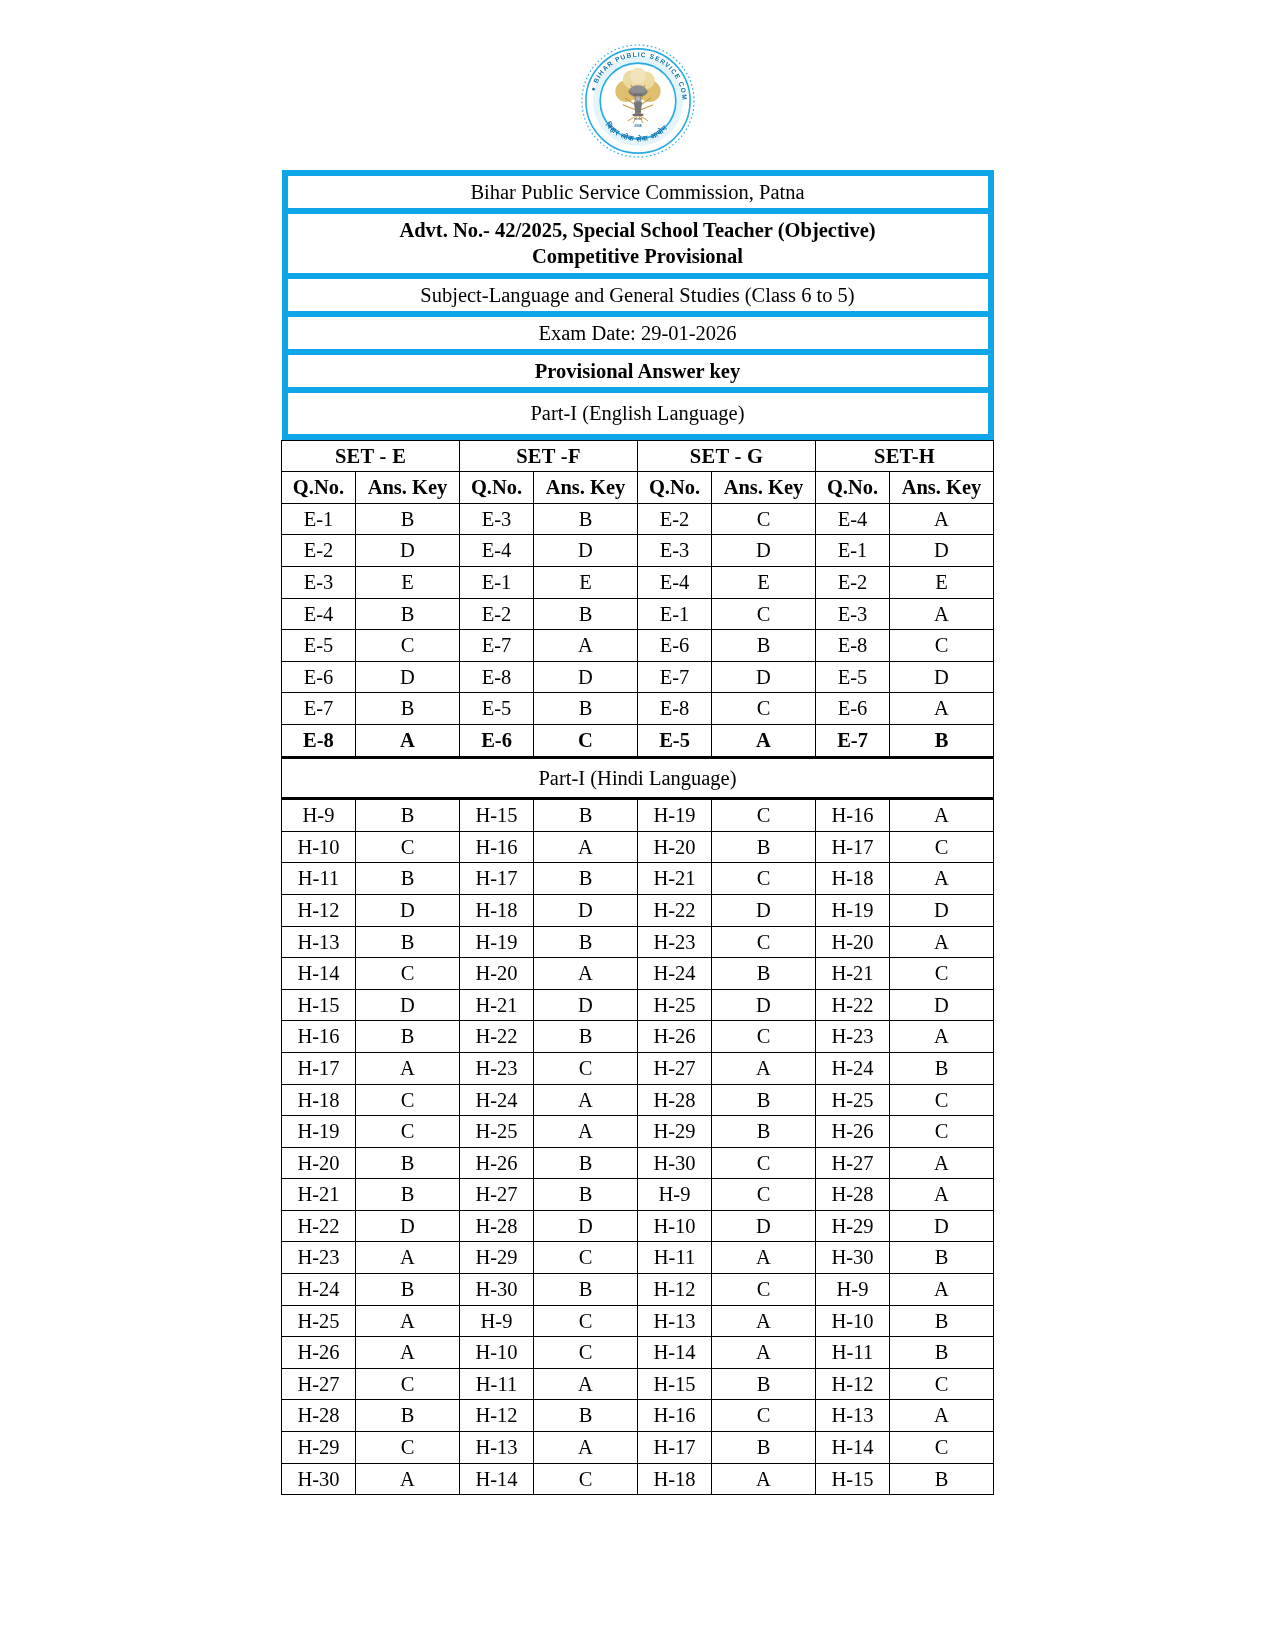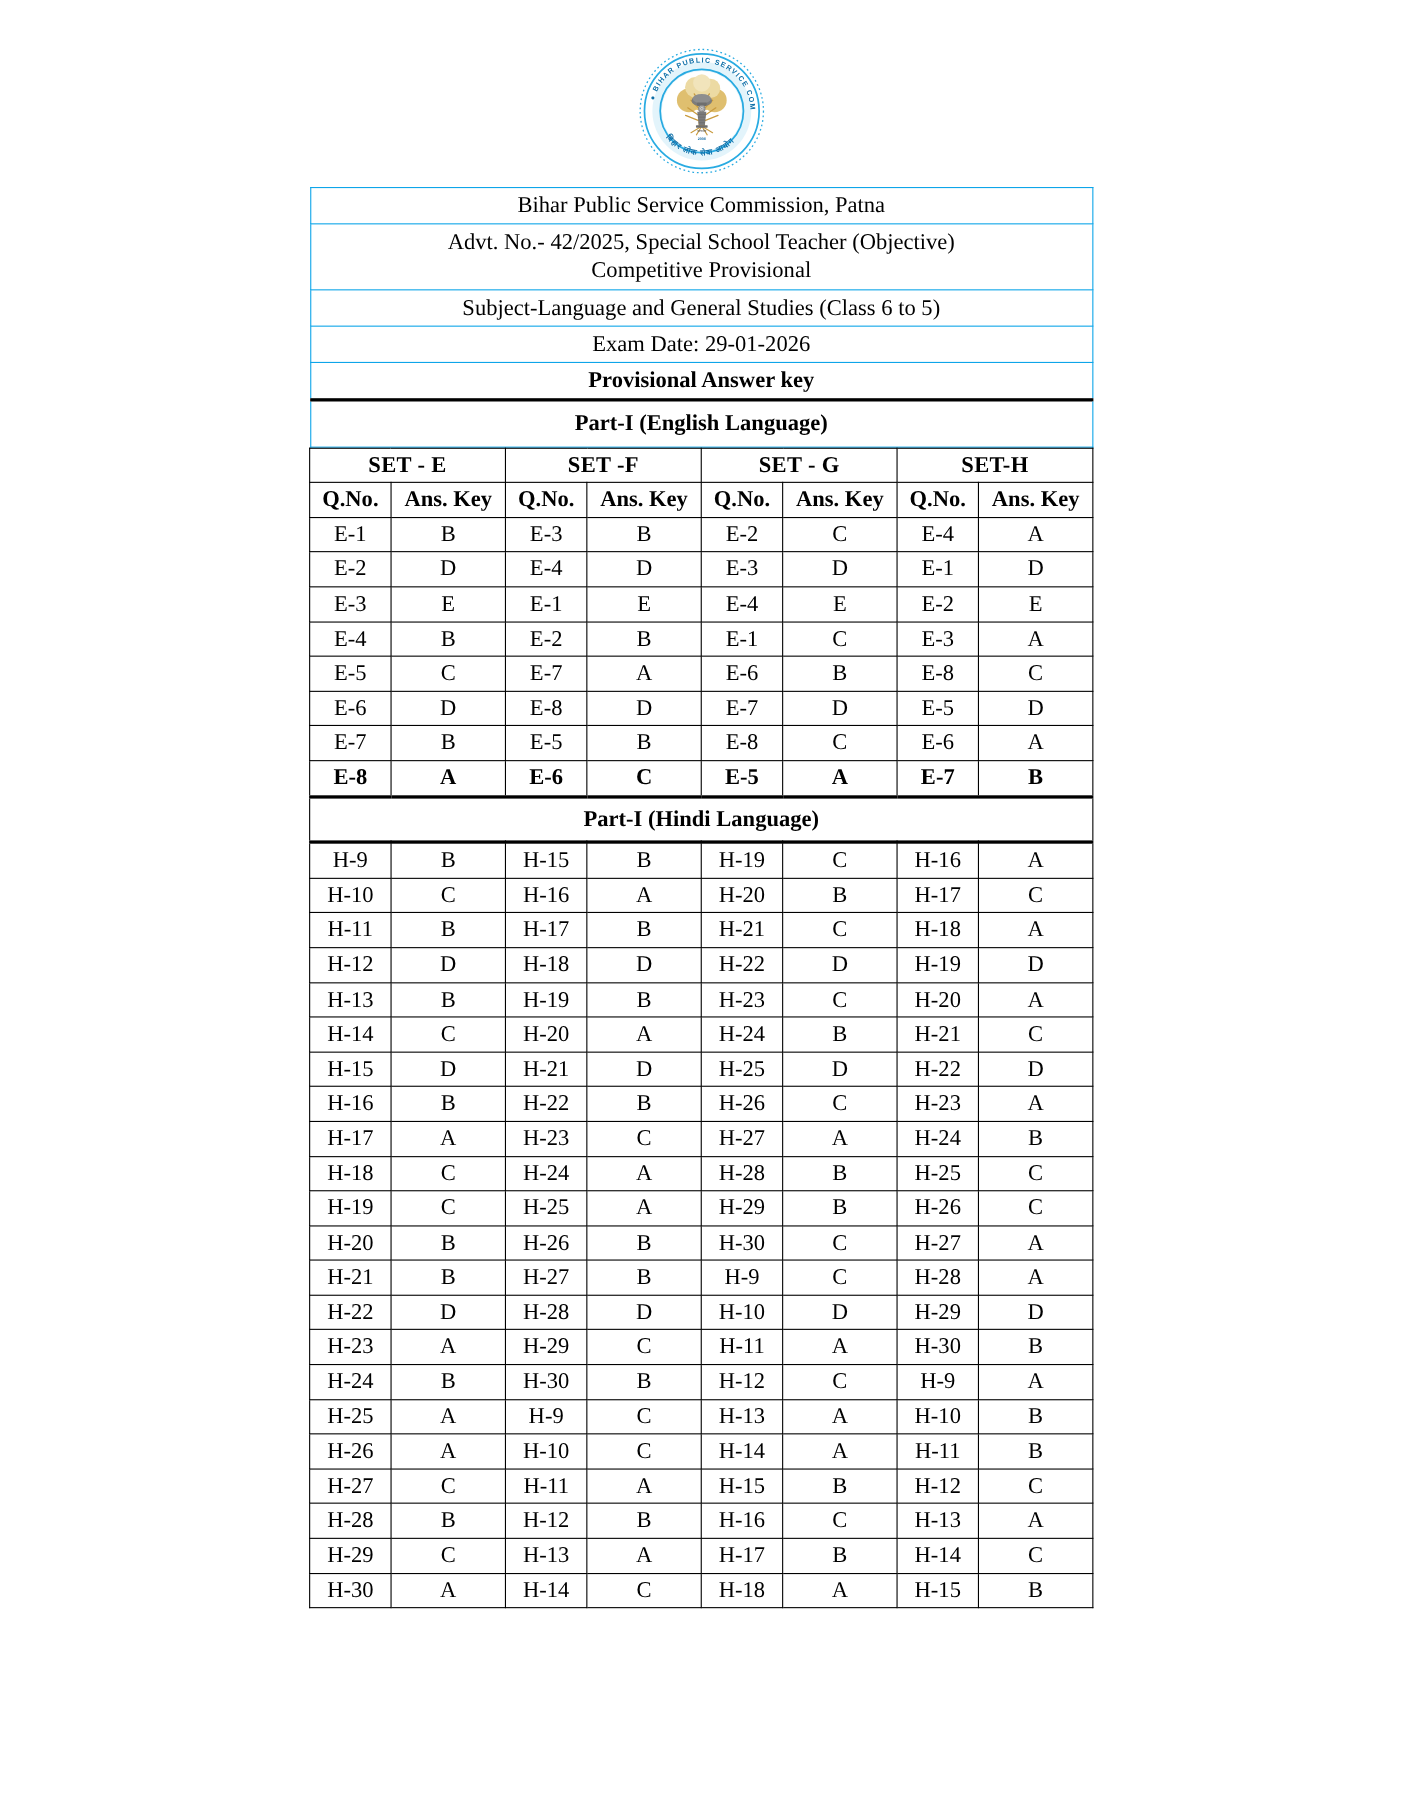--- a/index.html
+++ b/index.html
@@ -39,32 +39,32 @@
   .logo svg { display: block; }
 
   
   .doc-table {
     width: 712px;
     margin: 0 auto;
     border-collapse: collapse;
     table-layout: fixed;
   }
   .doc-table td {
-    border: 1px solid #0ea5e9;
+    border: 6px solid #0ea5e9;
     padding: 3px 4px;
     text-align: center;
     vertical-align: middle;
     font-size: 20.5px;
     line-height: 1.28;
   }
   .hdr-line { }
-  .hdr-line-bold { font-weight: normal; font-size: 20.5px; }
+  .hdr-line-bold { font-weight: bold; font-size: 20.5px; }
   .thick-bottom { border-bottom: 3px solid #000 !important; font-weight: bold; }
   .part-title {
-    font-weight: bold;
+    font-weight: normal;
     font-size: 22px;
     padding-top: 7px !important;
     padding-bottom: 7px !important;
   }
 
   
   .key-table {
     width: 712px;
     margin: 0 auto;
     border-collapse: collapse;

